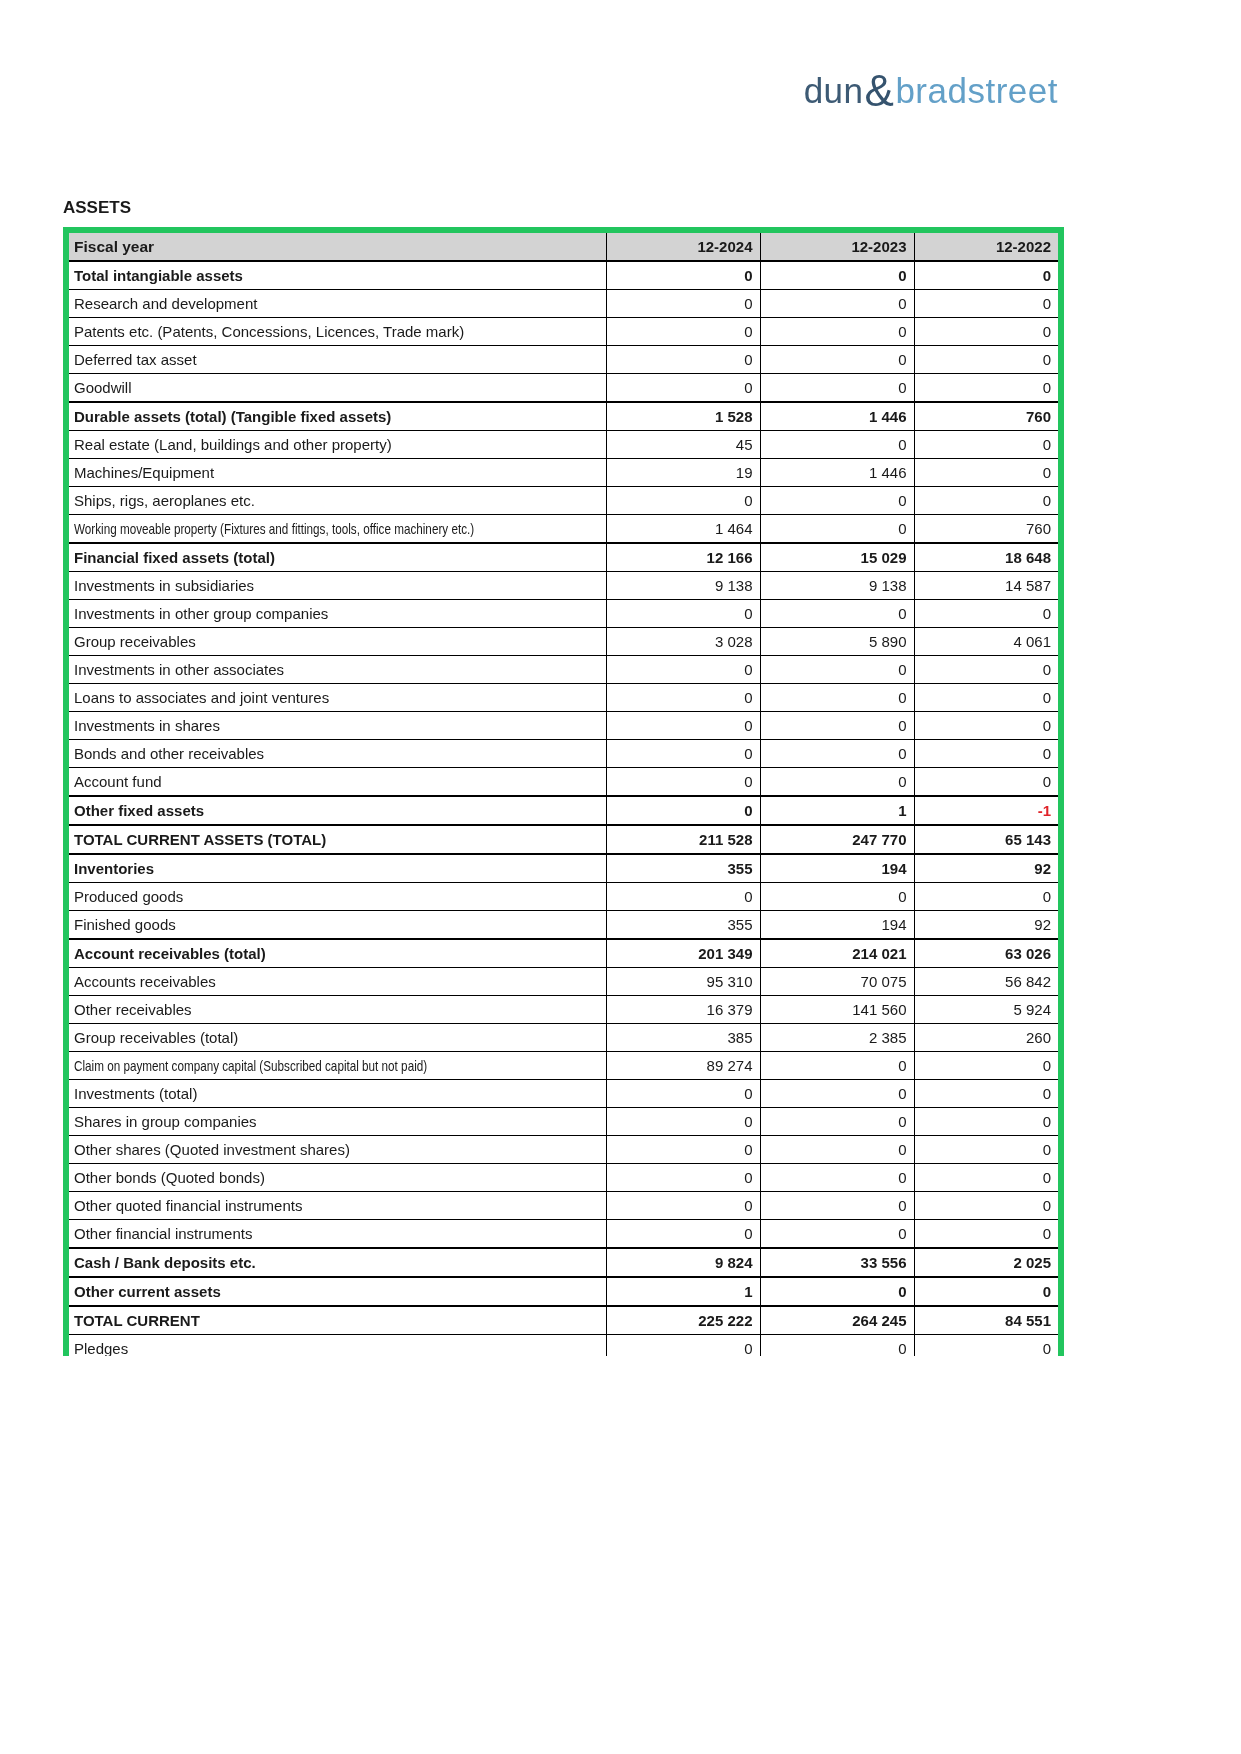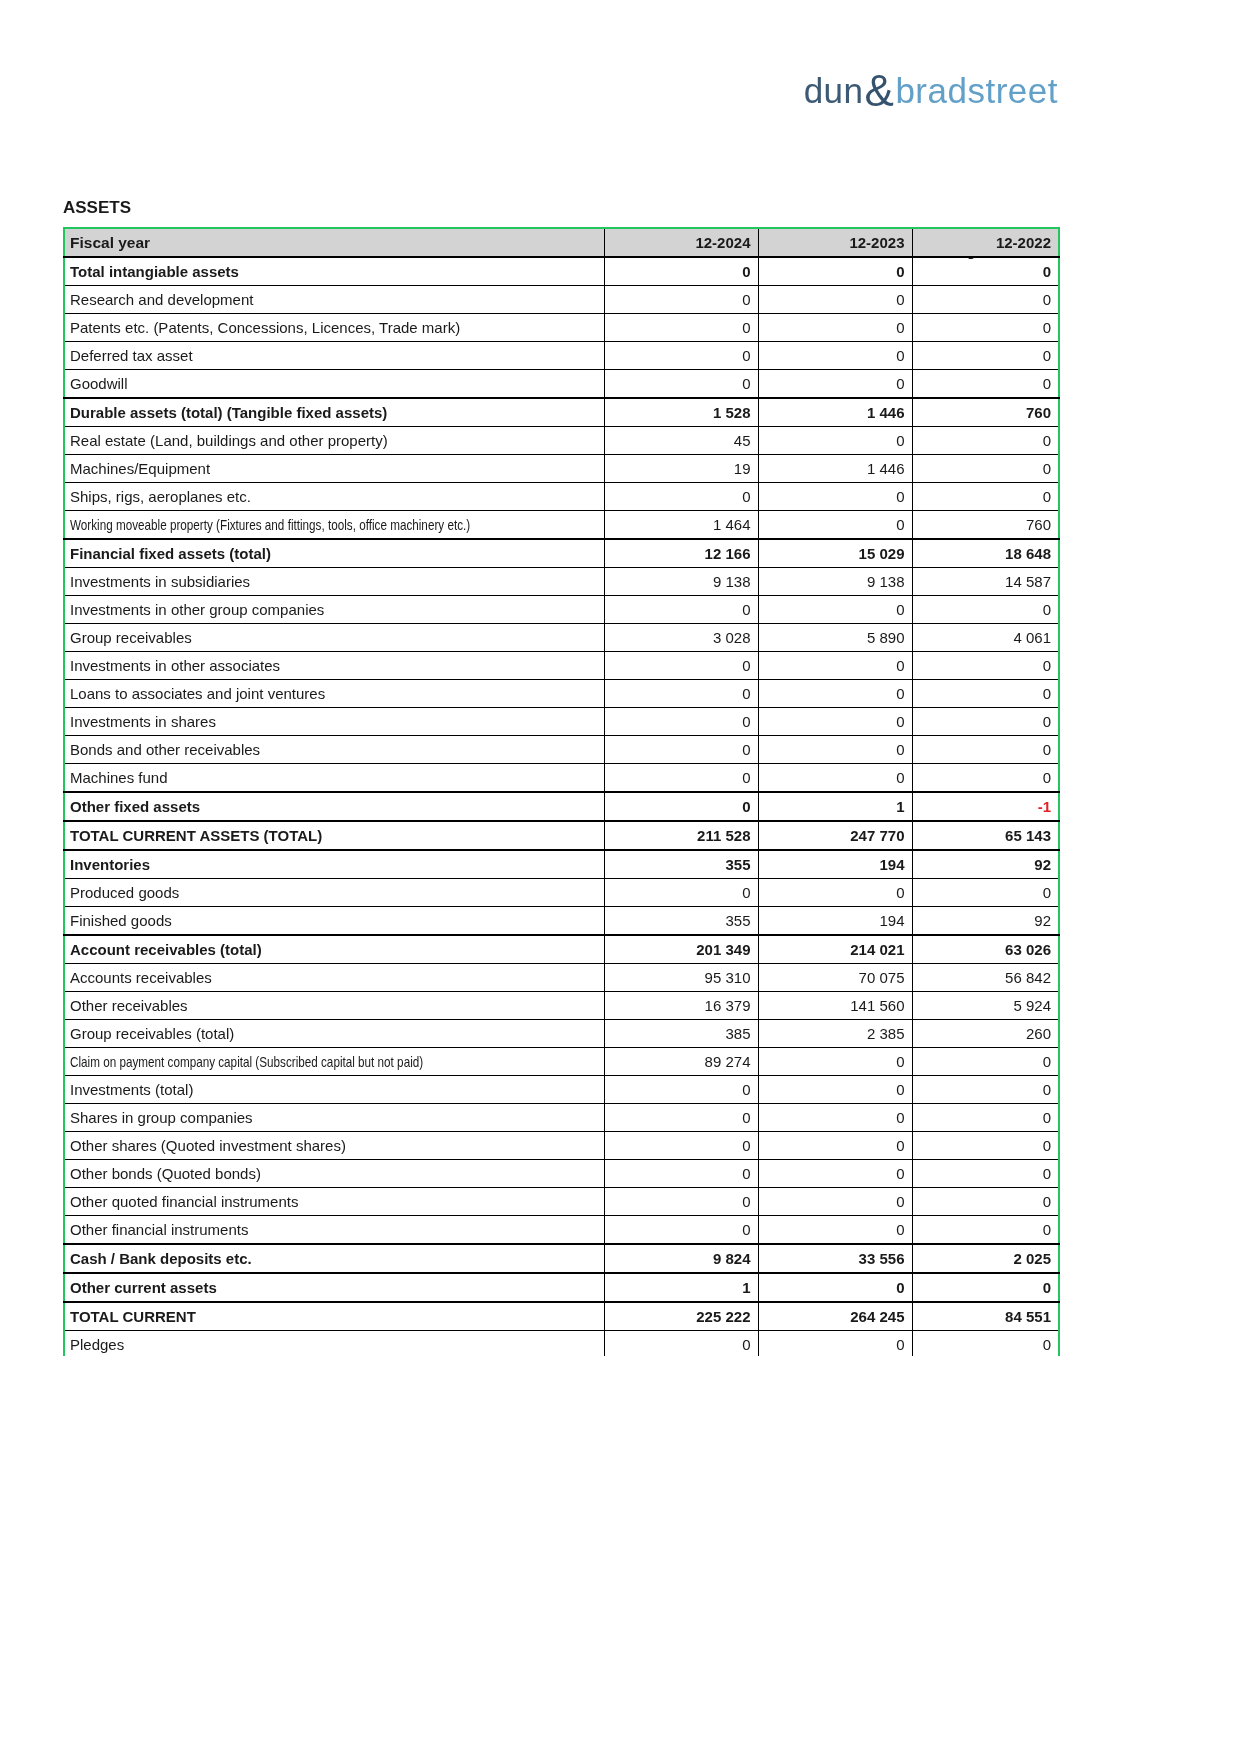--- a/index.html
+++ b/index.html
@@ -26,21 +26,21 @@
     position:absolute; left:63px; top:198px; width:995px;
     display:flex; justify-content:space-between; align-items:flex-start;
   }
   .section-title { font-size:17px; font-weight:bold; }
   .figures-note  { font-size:16px; font-weight:normal;margin-top:44px; }
 
   
   table.assets {
     position:absolute; left:63px; top:227px;
     width:995px; border-collapse:collapse; table-layout:fixed;
-    border:2px solid #22c55e;
+    border:6px solid #22c55e;
   }
   table.assets col.c-label { width:540px; }
   table.assets col.c-y1    { width:154px; }
   table.assets col.c-y2    { width:154px; }
   table.assets col.c-y3    { width:147px; }
 
   table.assets th, table.assets td {
     border:1px solid #000;
     height:27px;
     padding:0 7px;
@@ -197,21 +197,21 @@
           <td class="num">0</td>
           <td class="num">0</td>
         </tr>
         <tr>
           <td class="label"><span class="lbl-inner">Bonds and other receivables</span></td>
           <td class="num">0</td>
           <td class="num">0</td>
           <td class="num">0</td>
         </tr>
         <tr>
-          <td class="label"><span class="lbl-inner">Machines fund</span></td>
+          <td class="label"><span class="lbl-inner">Account fund</span></td>
           <td class="num">0</td>
           <td class="num">0</td>
           <td class="num">0</td>
         </tr>
         <tr class="bold">
           <td class="label"><span class="lbl-inner">Other fixed assets</span></td>
           <td class="num">0</td>
           <td class="num">1</td>
           <td class="num negative">-1</td>
         </tr>

